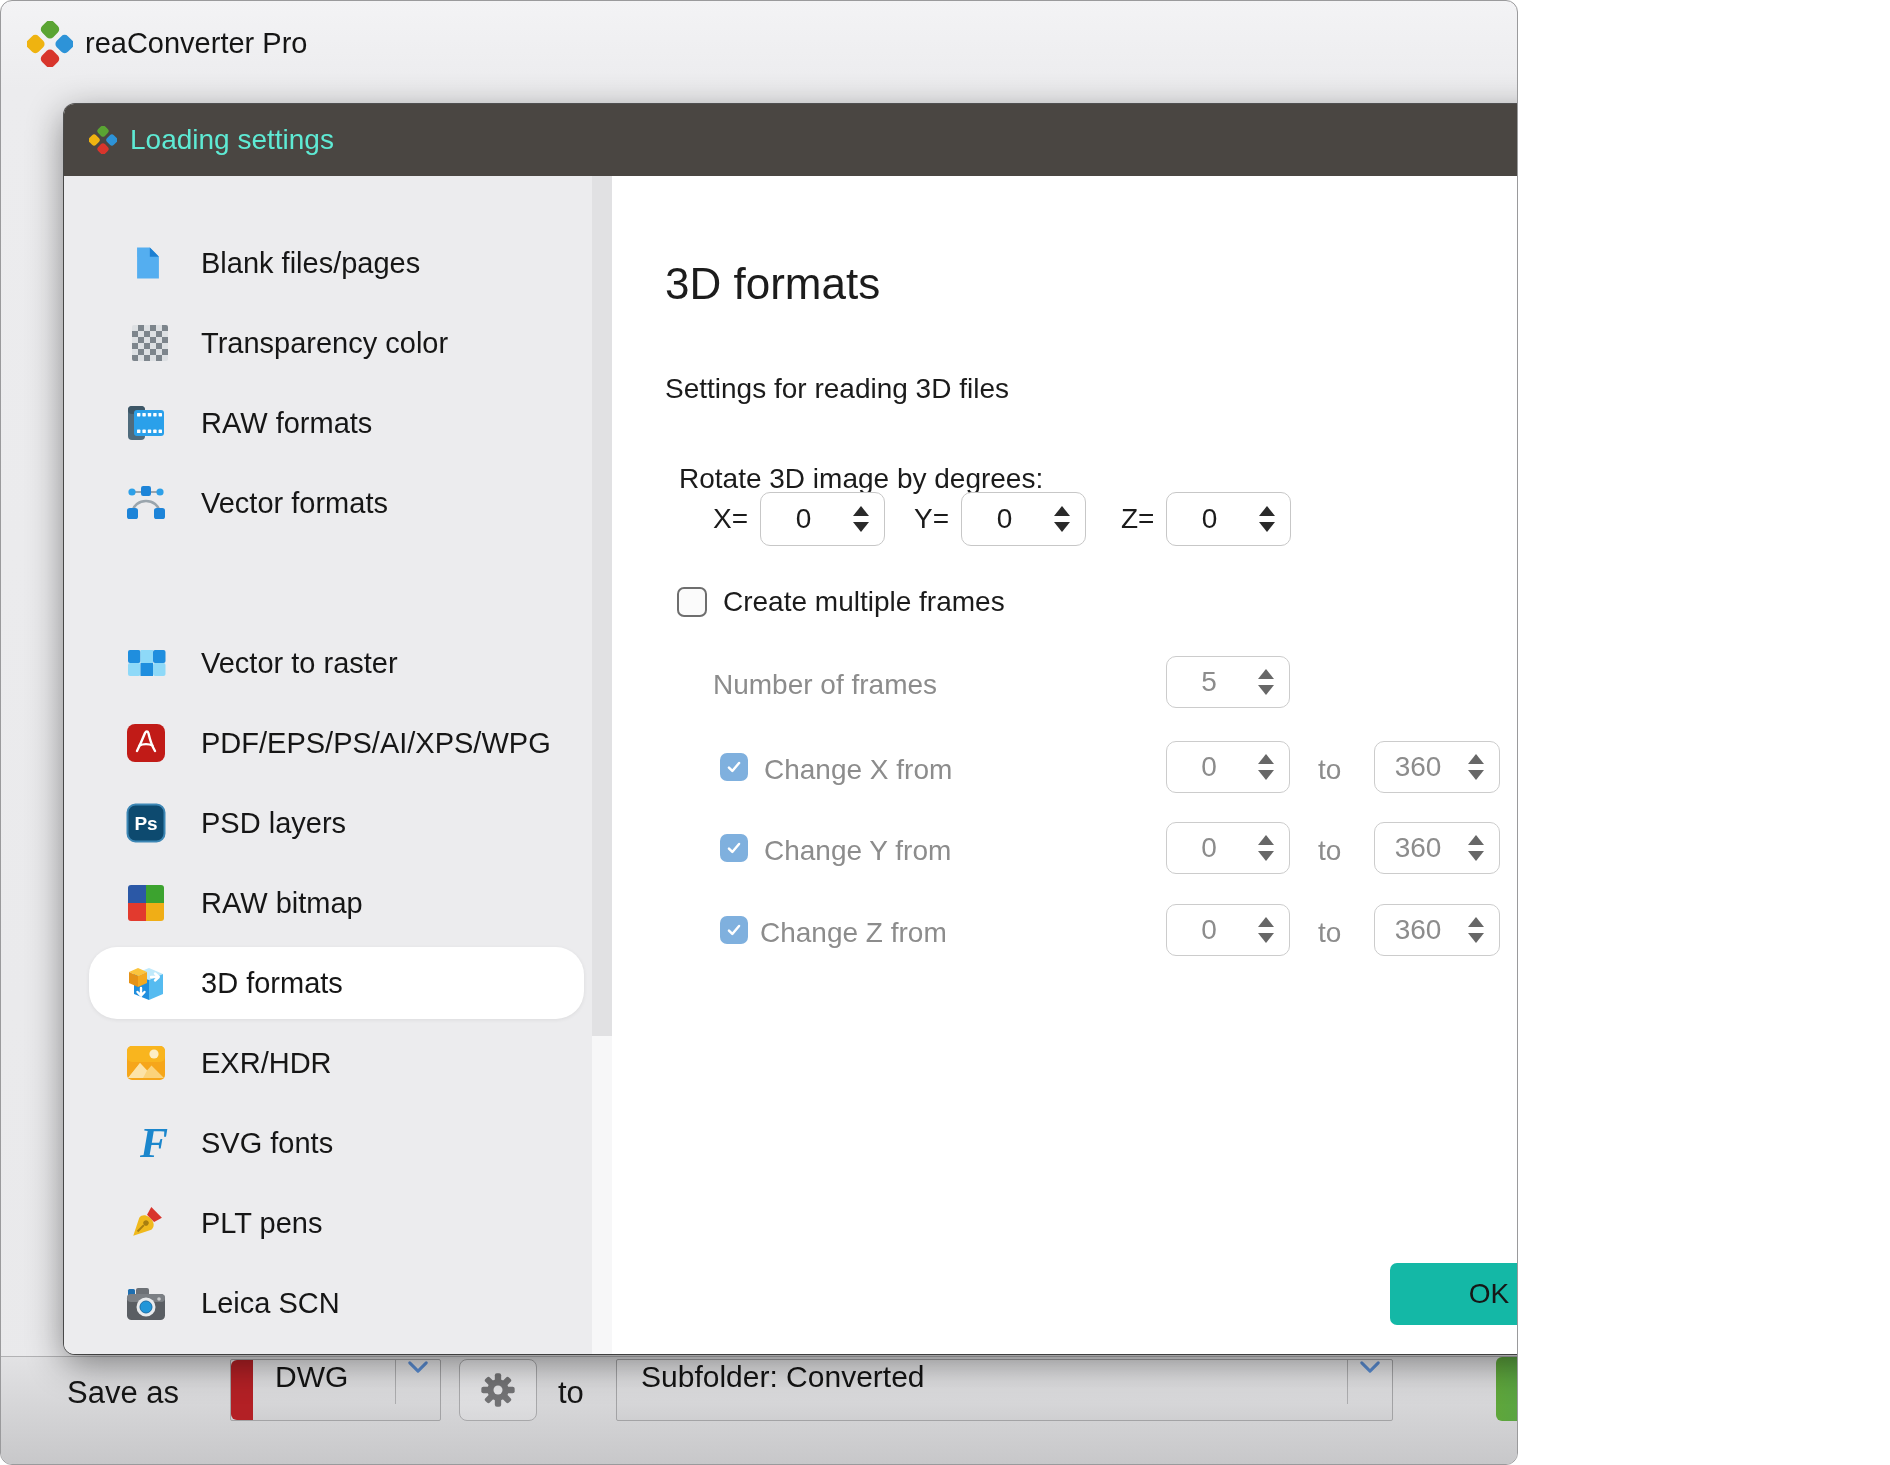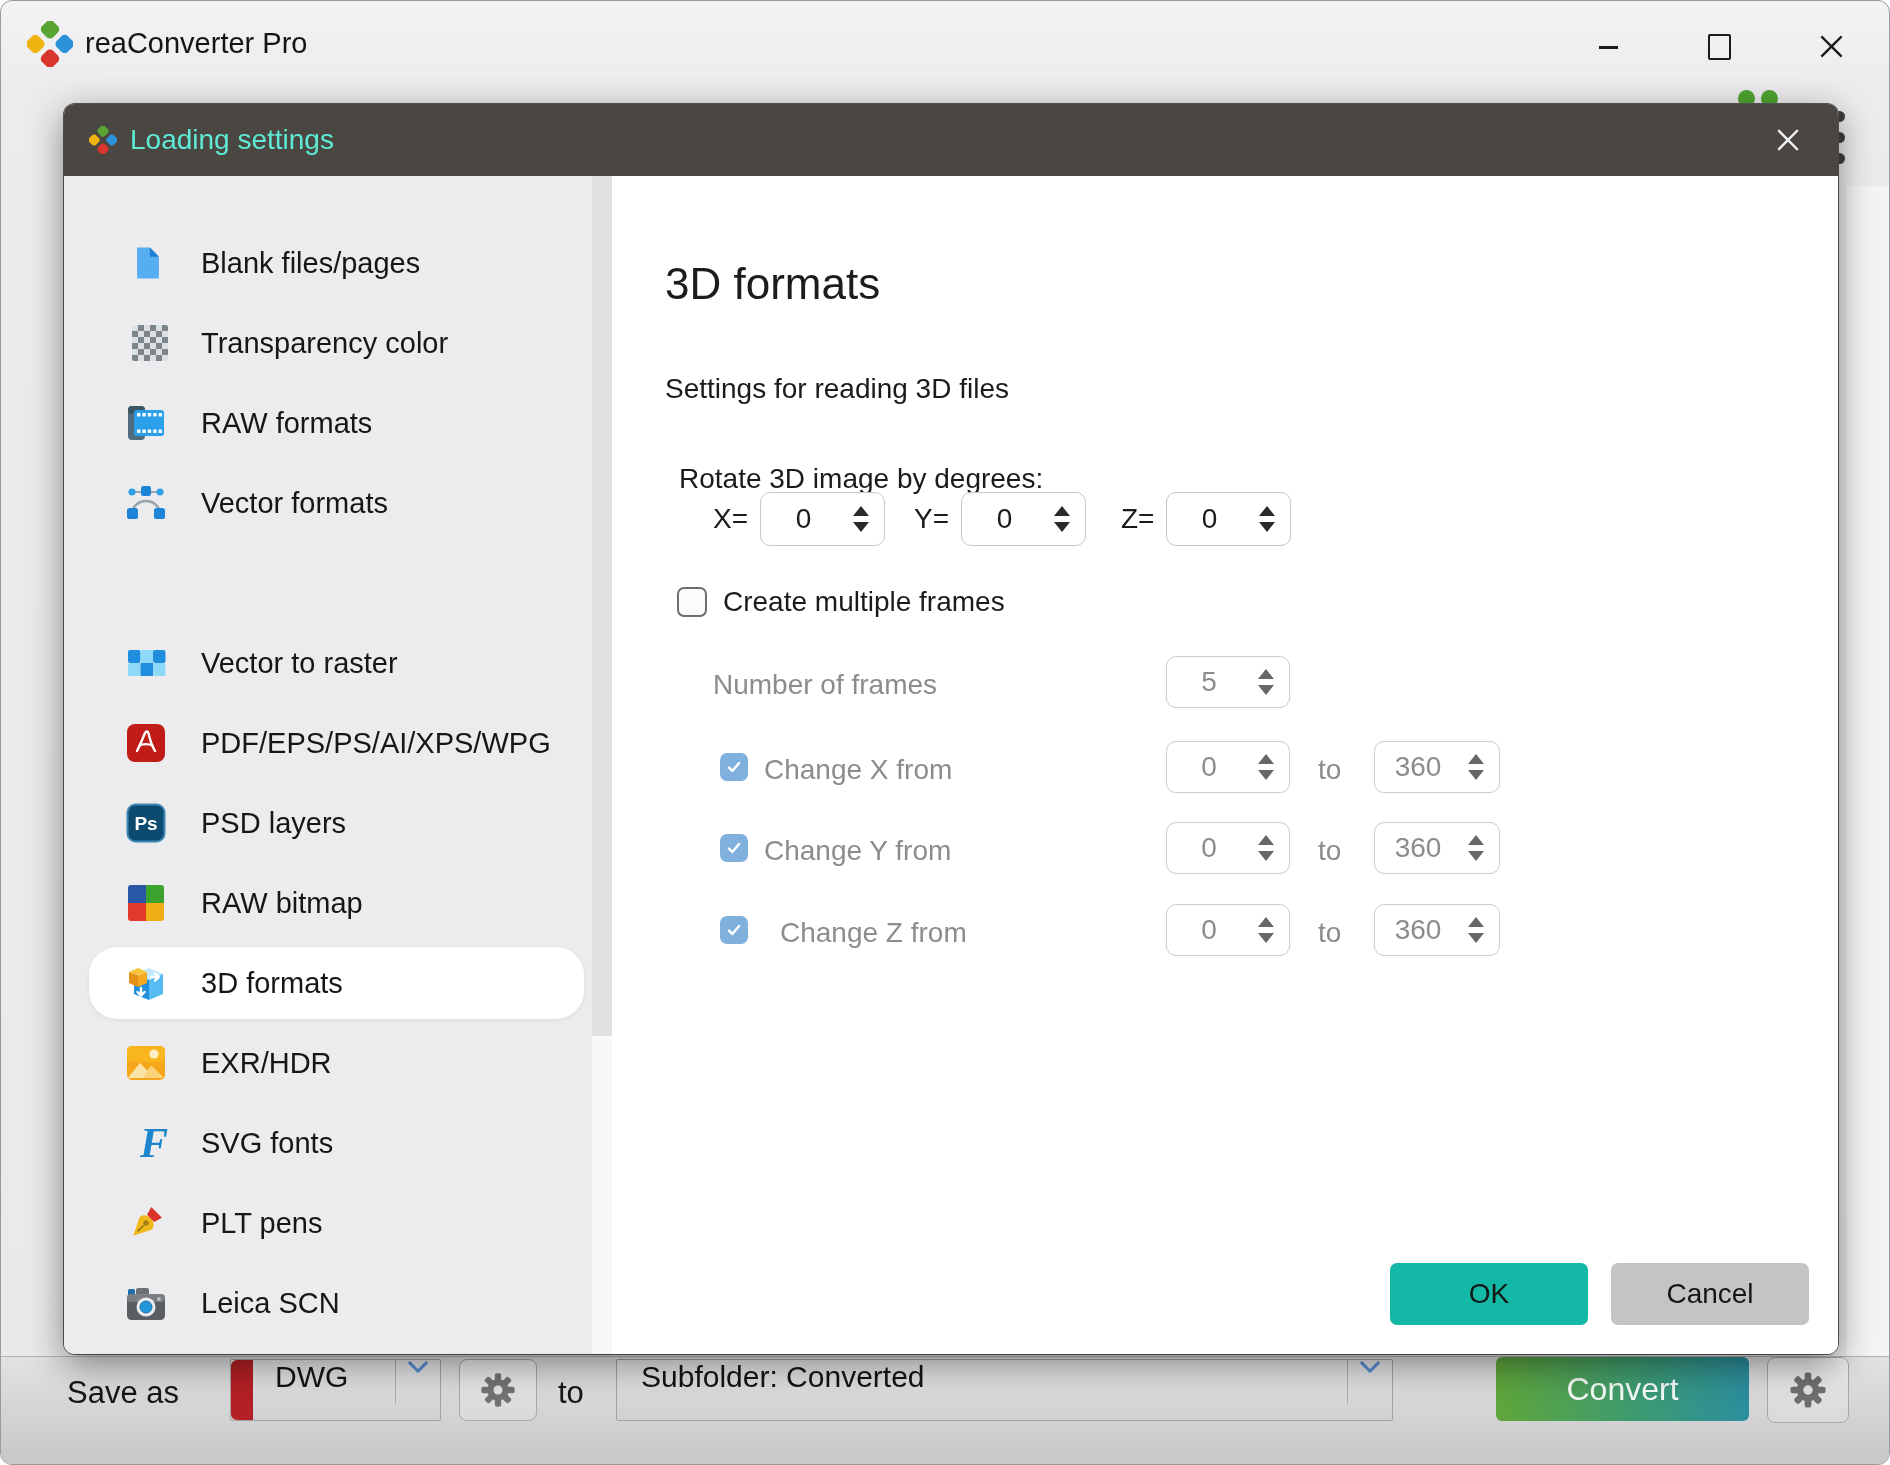--- a/index.html
+++ b/index.html
@@ -1,17 +1,17 @@
 <!DOCTYPE html>
 <html><head>
 <meta charset="utf-8">
 <style>
   * { margin:0; padding:0; box-sizing:border-box; }
   html,body { width:1890px; height:1465px; background:#ffffff; font-family:"Liberation Sans", sans-serif; overflow:hidden; }
-  .window { position:absolute; left:0; top:0; width:1890px; height:1465px;
+  .window { position:absolute; left:0; top:0; width:1518px; height:1465px;
             background:linear-gradient(180deg,#f3f3f5 0%,#ececee 6%,#e9e9eb 100%);
             border:1px solid #9a9a9c; border-radius:12px; overflow:hidden;padding-left:32px; }
 
   
   .titlebar { position:absolute; left:0; top:0; width:100%; height:88px; }
   .app-logo { position:absolute; left:26px; top:20px; width:46px; height:46px; }
   .app-title { position:absolute; left:84px; top:0; height:88px; line-height:84px; font-size:29px; color:#151515; white-space:nowrap; }
   .win-min { position:absolute; left:1598px; top:45px; width:19px; height:3px; background:#1a1a1a; cursor:pointer; }
   .win-max { position:absolute; left:1707px; top:33px; width:23px; height:26px; border:2px solid #1a1a1a; border-radius:2px; cursor:pointer; }
   .win-close { position:absolute; left:1816px; top:31px; width:29px; height:29px; cursor:pointer; }
@@ -447,21 +447,21 @@
             <span class="tri-up"></span>
             <span class="tri-dn"></span>
           </span>
       </div>
 
       <div class="cbx checked" style="left:108px;top:740px;width:28px;height:28px">
         <svg width="18" height="18" viewBox="0 0 16 16">
             <path d="M3.5 8.5 L6.5 11.5 L12.5 4.5" stroke="#fff" stroke-width="2.2" fill="none" stroke-linecap="round" stroke-linejoin="round"></path>
           </svg>
       </div>
-      <div class="flbl" style="left:168px;top:741px">Change Z from</div>
+      <div class="flbl" style="left:148px;top:741px">Change Z from</div>
       <div class="spin dis" style="left:554px;top:728px;width:124px;height:52px">
         <span class="val">0</span>
         <span class="arrows">
             <span class="tri-up"></span>
             <span class="tri-dn"></span>
           </span>
       </div>
       <div class="flbl" style="left:706px;top:741px">to</div>
       <div class="spin dis" style="left:762px;top:728px;width:126px;height:52px">
         <span class="val">360</span>

